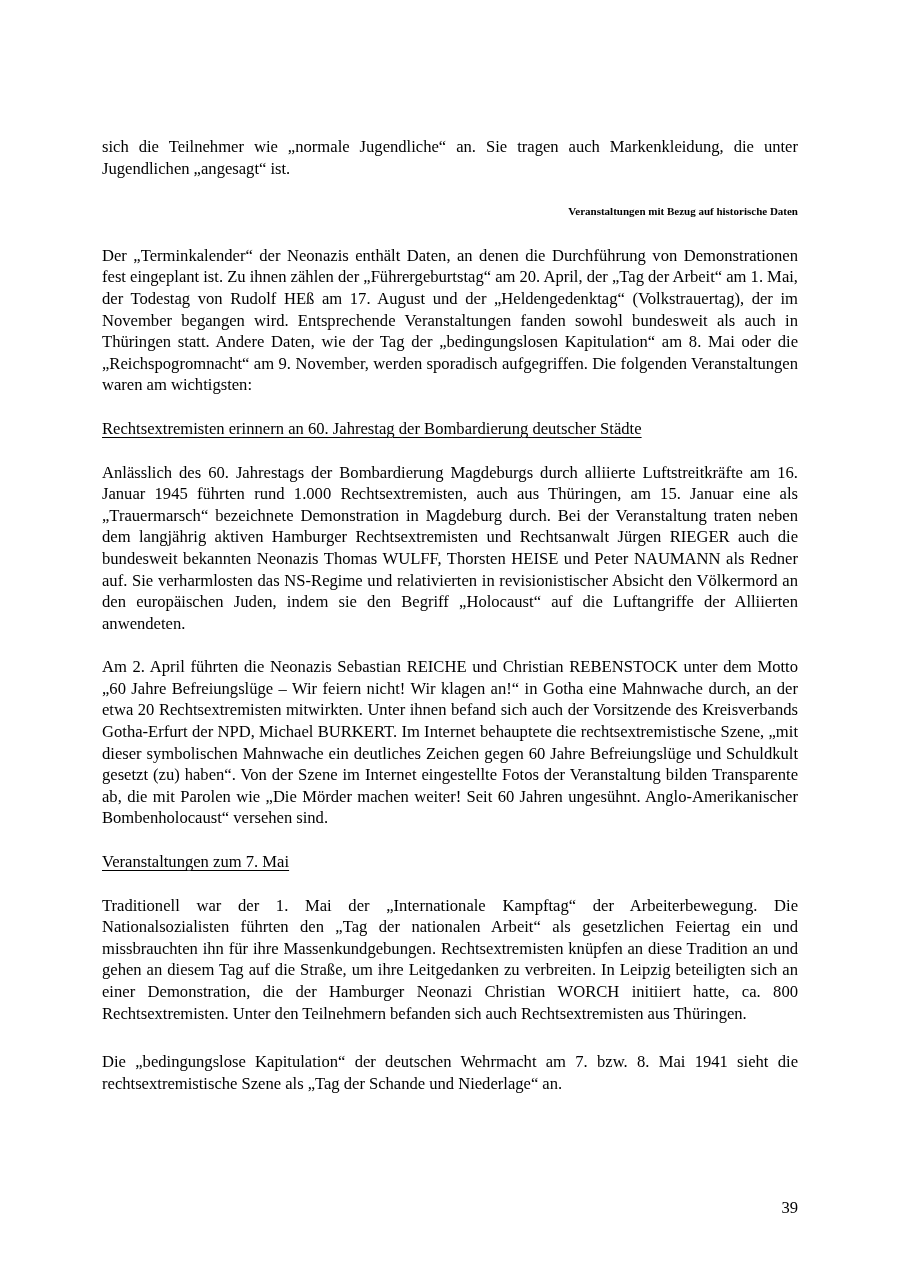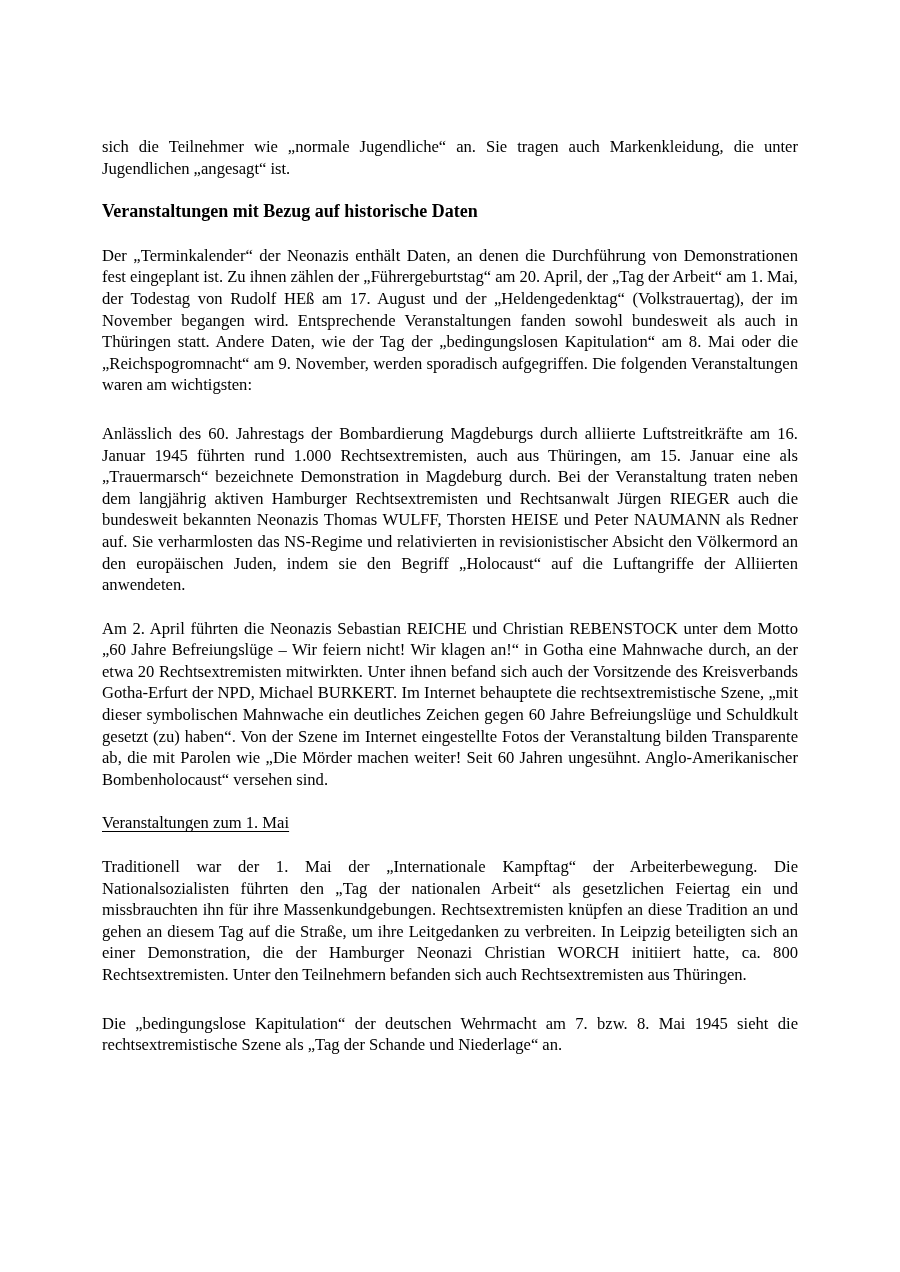--- a/index.html
+++ b/index.html
@@ -38,24 +38,24 @@
     -webkit-hyphens: none;
     word-spacing: -0.1px;
   }
 
   p.body-text.last-para {
     margin-bottom: 0;
   }
 
   h2.section-heading {
     margin: 0 0 17px 0;
-    font-size: 18px;
+    font-size: 11px;
     line-height: 21.6px;
     font-weight: bold;
-    text-align: left;
+    text-align: right;
   }
 
   h3.sub-heading {
     margin: 0 0 17px 0;
     font-size: 16.6px;
     line-height: 21.6px;
     font-weight: normal;
     text-align: left;
   }
 
@@ -91,43 +91,45 @@
     <div class="spacer-sm"></div>
 
     <h2 class="section-heading">Veranstaltungen mit Bezug auf historische Daten</h2>
 
     <div class="spacer-sm"></div>
 
     <p class="body-text">Der „Terminkalender“ der Neonazis enthält Daten, an denen die Durchführung von Demonstrationen fest eingeplant ist. Zu ihnen zählen der „Führergeburtstag“ am 20. April, der „Tag der Arbeit“ am 1. Mai, der Todestag von Rudolf HEß am 17. August und der „Heldengedenktag“ (Volkstrauertag), der im November begangen wird. Entsprechende Veranstaltungen fanden sowohl bundesweit als auch in Thüringen statt. Andere Daten, wie der Tag der „bedingungslosen Kapitulation“ am 8. Mai oder die „Reichspogromnacht“ am 9. November, werden sporadisch aufgegriffen. Die folgenden Veranstaltungen waren am wichtigsten:</p>
 
     <div class="spacer-sm"></div>
 
+    <h3 class="sub-heading"><span class="u">Rechtsextremisten erinnern an 60. Jahrestag der Bombardierung deutscher Städte</span></h3>
 
     <div class="spacer-sm"></div>
 
     <p class="body-text">Anlässlich des 60. Jahrestags der Bombardierung Magdeburgs durch alliierte Luftstreitkräfte am 16. Januar 1945 führten rund 1.000 Rechtsextremisten, auch aus Thüringen, am 15. Januar eine als „Trauermarsch“ bezeichnete Demonstration in Magdeburg durch. Bei der Veranstaltung traten neben dem langjährig aktiven Hamburger Rechtsextremisten und Rechtsanwalt Jürgen RIEGER auch die bundesweit bekannten Neonazis Thomas WULFF, Thorsten HEISE und Peter NAUMANN als Redner auf. Sie verharmlosten das NS-Regime und relativierten in revisionistischer Absicht den Völkermord an den europäischen Juden, indem sie den Begriff „Holocaust“ auf die Luftangriffe der Alliierten anwendeten.</p>
 
     <div class="spacer-sm"></div>
 
     <p class="body-text">Am 2. April führten die Neonazis Sebastian REICHE und Christian REBENSTOCK unter dem Motto „60 Jahre Befreiungslüge – Wir feiern nicht! Wir klagen an!“ in Gotha eine Mahnwache durch, an der etwa 20 Rechtsextremisten mitwirkten. Unter ihnen befand sich auch der Vorsitzende des Kreisverbands Gotha-Erfurt der NPD, Michael BURKERT. Im Internet behauptete die rechtsextremistische Szene, „mit dieser symbolischen Mahnwache ein deutliches Zeichen gegen 60 Jahre Befreiungslüge und Schuldkult gesetzt (zu) haben“. Von der Szene im Internet eingestellte Fotos der Veranstaltung bilden Transparente ab, die mit Parolen wie „Die Mörder machen weiter! Seit 60 Jahren ungesühnt. Anglo-Amerikanischer Bombenholocaust“ versehen sind.</p>
 
     <div class="spacer-sm"></div>
 
-    <h3 class="sub-heading"><span class="u">Veranstaltungen zum 1. Mai</span></h3>
+    <h3 class="sub-heading"><span class="u">Veranstaltungen zum 7. Mai</span></h3>
 
     <div class="spacer-sm"></div>
 
     <p class="body-text">Traditionell war der 1. Mai der „Internationale Kampftag“ der Arbeiterbewegung. Die Nationalsozialisten führten den „Tag der nationalen Arbeit“ als gesetzlichen Feiertag ein und missbrauchten ihn für ihre Massenkundgebungen. Rechtsextremisten knüpfen an diese Tradition an und gehen an diesem Tag auf die Straße, um ihre Leitgedanken zu verbreiten. In Leipzig beteiligten sich an einer Demonstration, die der Hamburger Neonazi Christian WORCH initiiert hatte, ca. 800 Rechtsextremisten. Unter den Teilnehmern befanden sich auch Rechtsextremisten aus Thüringen.</p>
 
     <div class="spacer-sm"></div>
 
 
     <div class="spacer-sm"></div>
 
-    <p class="body-text">Die „bedingungslose Kapitulation“ der deutschen Wehrmacht am 7. bzw. 8. Mai 1945 sieht die rechtsextremistische Szene als „Tag der Schande und Niederlage“ an.</p>
+    <p class="body-text">Die „bedingungslose Kapitulation“ der deutschen Wehrmacht am 7. bzw. 8. Mai 1941 sieht die rechtsextremistische Szene als „Tag der Schande und Niederlage“ an.</p>
 
     <div class="spacer-sm"></div>
 
 
   </div>
 
+  <div class="page-number">39</div>
 
 </div>
 
 </body></html>

